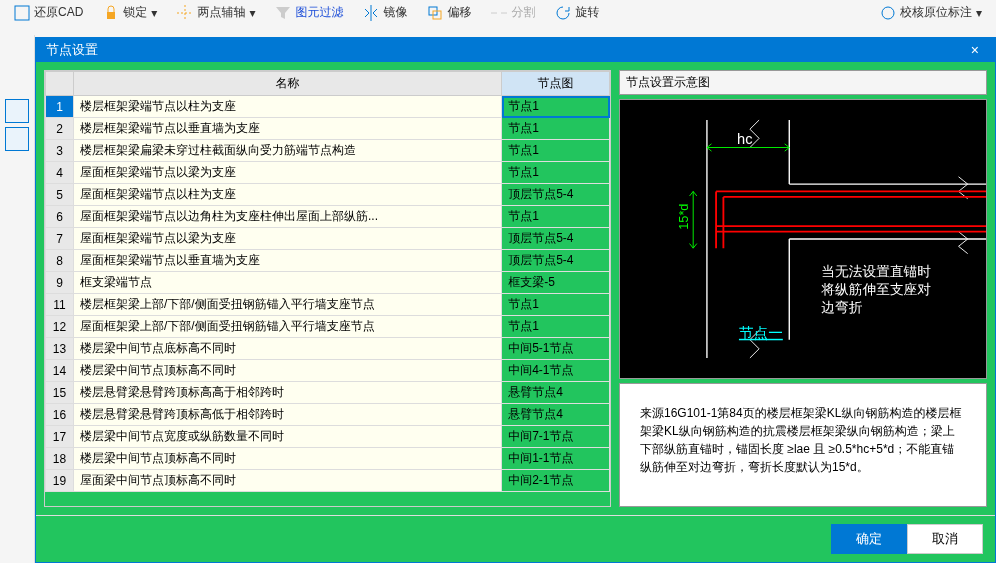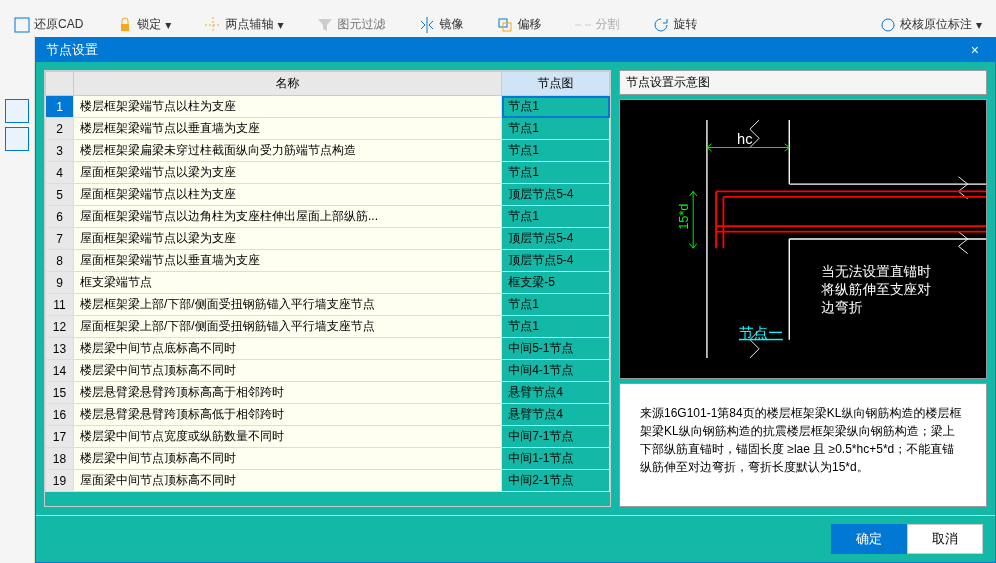--- a/index.html
+++ b/index.html
@@ -1,20 +1,20 @@
 <!DOCTYPE html>
 <html><head>
 <meta charset="utf-8">
 <style>
   * { box-sizing: border-box; margin: 0; padding: 0; }
   body { font-family: "Microsoft YaHei", sans-serif; font-size: 12px; background: #f0f0f0; width: 996px; height: 563px; overflow: hidden; position: relative; }
-  .ribbon { height: 50px; background: #f5f5f5; display: flex; align-items: center; padding: 2px 8px; gap: 22px; border-bottom: 1px solid #ddd; }
+  .ribbon { height: 50px; background: #f5f5f5; display: flex; align-items: flex-start; padding: 2px 8px; gap: 8px; border-bottom: 1px solid #ddd; }
   .ribbon-item { display: flex; align-items: center; gap: 4px; font-size: 12px; color: #333; padding: 2px 6px; cursor: pointer; }
   .ribbon-icon { width: 16px; height: 16px; display: inline-block; }
-  .modal { position: absolute; left: 35px; top: 37px; right: 0; bottom: 0; background: #14b8a6; border: 1px solid #0078d4; display: flex; flex-direction: column; }
+  .modal { position: absolute; left: 35px; top: 37px; right: 0; bottom: 0; background: #22c55e; border: 1px solid #0078d4; display: flex; flex-direction: column; }
   .modal-title { background: #0078d4; color: #fff; padding: 4px 10px; font-size: 13px; display: flex; justify-content: space-between; align-items: center; height: 24px; }
   .close-x { cursor: pointer; font-size: 14px; padding: 0 6px; }
   .modal-body { flex: 1; display: flex; padding: 8px; gap: 8px; overflow: hidden; }
   .table-area { flex: 1; border: 1px solid #ccc; overflow-y: auto; overflow-x: hidden; }
   .table-area::-webkit-scrollbar { width: 16px; }
   .table-area::-webkit-scrollbar-track { background: #f0f0f0; }
   .table-area::-webkit-scrollbar-thumb { background: #c0c0c0; }
   table { width: 100%; border-collapse: collapse; font-size: 12px; }
   th { background: #e8e8e8; border: 1px solid #ccc; padding: 3px 6px; font-weight: normal; text-align: center; height: 20px; }
   th.col-node { background: #d0e4f5; }
@@ -44,21 +44,21 @@
       <span>还原CAD</span>
     </div>
   <div class="ribbon-item"><span class="ribbon-icon"><svg viewBox="0 0 16 16">
           <rect x="4" y="7" width="8" height="7" fill="#f5a623"></rect>
           <path d="M5 7V4a3 3 0 016 0v3" fill="none" stroke="#f5a623"></path>
         </svg></span><span>锁定</span> ▾</div>
   <div class="ribbon-item"><span class="ribbon-icon"><svg viewBox="0 0 16 16">
           <line x1="0" y1="8" x2="16" y2="8" stroke="#f5a623" stroke-dasharray="2"></line>
           <line x1="8" y1="0" x2="8" y2="16" stroke="#f5a623" stroke-dasharray="2"></line>
         </svg></span><span>两点辅轴</span> ▾</div>
-  <div class="ribbon-item" style="color:#737373">
+  <div class="ribbon-item" style="color:#1d4ed8">
       <span class="ribbon-icon"><svg viewBox="0 0 16 16">
           <path d="M1 2h14l-5 6v6l-4-2V8z" fill="#ccc"></path>
         </svg></span>
       <span>图元过滤</span>
     </div>
   <div class="ribbon-item">
       <span class="ribbon-icon"><svg viewBox="0 0 16 16">
           <path d="M8 0v16M2 4l4 4-4 4M14 4l-4 4 4 4" stroke="#0078d4" fill="none"></path>
         </svg></span>
       <span>镜像</span>

